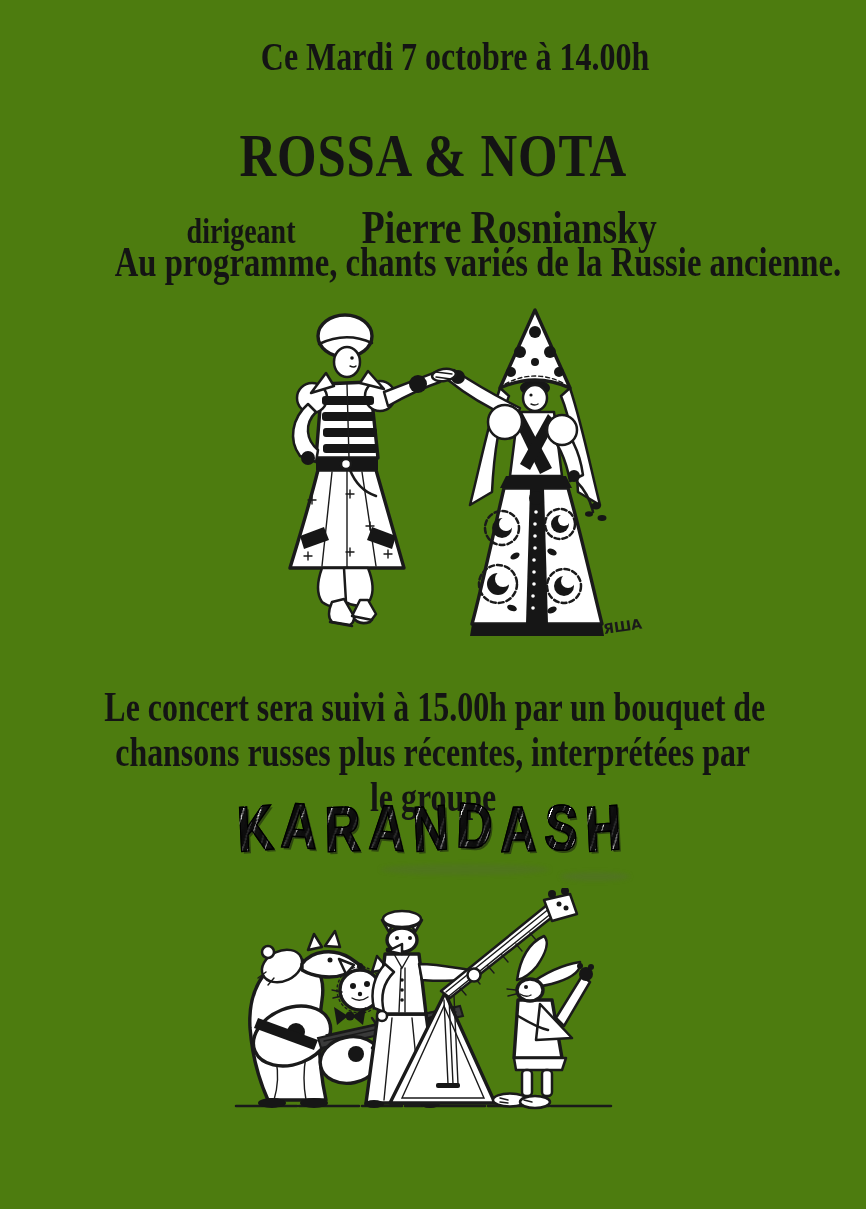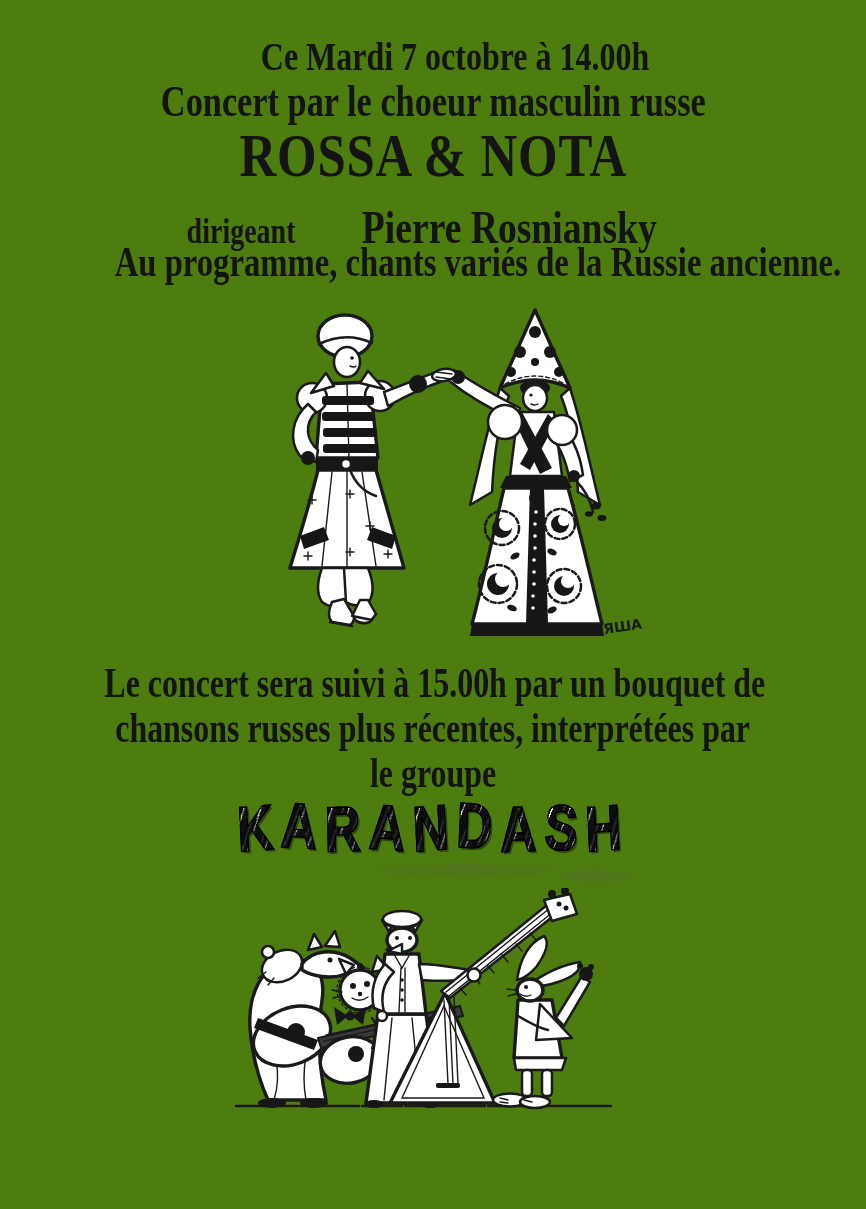--- a/index.html
+++ b/index.html
@@ -16,21 +16,21 @@
   .l-desc{top:80px;font-size:44px;}
   .l-desc .cx{transform:scaleX(.78);}
   .l-title{top:124px;font-size:62px;letter-spacing:1px;}
   .l-title .cx{transform:scaleX(.82);}
   .l-dir{top:204px;display:flex;justify-content:center;align-items:baseline;gap:16px;}
   .dir-label{font-size:35px;}
   .dir-name{font-size:47px;text-align:right;}
   .l-dir .cx{transform:scaleX(.80);}
   .l-prog{top:240px;font-size:43px;}
   .l-prog .cx{transform:scaleX(.76);}
-  .followup{font-size:42px;}
+  .followup{font-size:42px;margin-top:24px;}
   .followup .cx{transform:scaleX(.76);}
   .l-f1{top:662px;} .l-f2{top:707px;text-align:center;} .l-f3{top:752px;}
 
   .l-group{top:796px;}
   .kz{
     font-family:"Liberation Sans",sans-serif;font-weight:bold;
     font-size:64px;letter-spacing:10px;transform:scaleX(.78);
   }
   .kz .ltr{
     display:inline-block;color:#0d0d0d;
@@ -67,23 +67,20 @@
 </style>
 </head>
 <body>
 
 <div class="page">
 
   <div class="tline l-date">
     <span class="cx">Ce Mardi 7 octobre à 14.00h</span>
   </div>
 
-  <div class="tline l-desc">
-    <span class="cx">Concert par le choeur masculin russe</span>
-  </div>
 
   <div class="tline l-title">
     <span class="cx">ROSSA &amp; NOTA</span>
   </div>
 
   <div class="tline l-dir">
     <span class="dir-label"><span class="cx">dirigeant</span></span>
     <span class="dir-name"><span class="cx">Pierre Rosniansky</span></span>
   </div>
 

